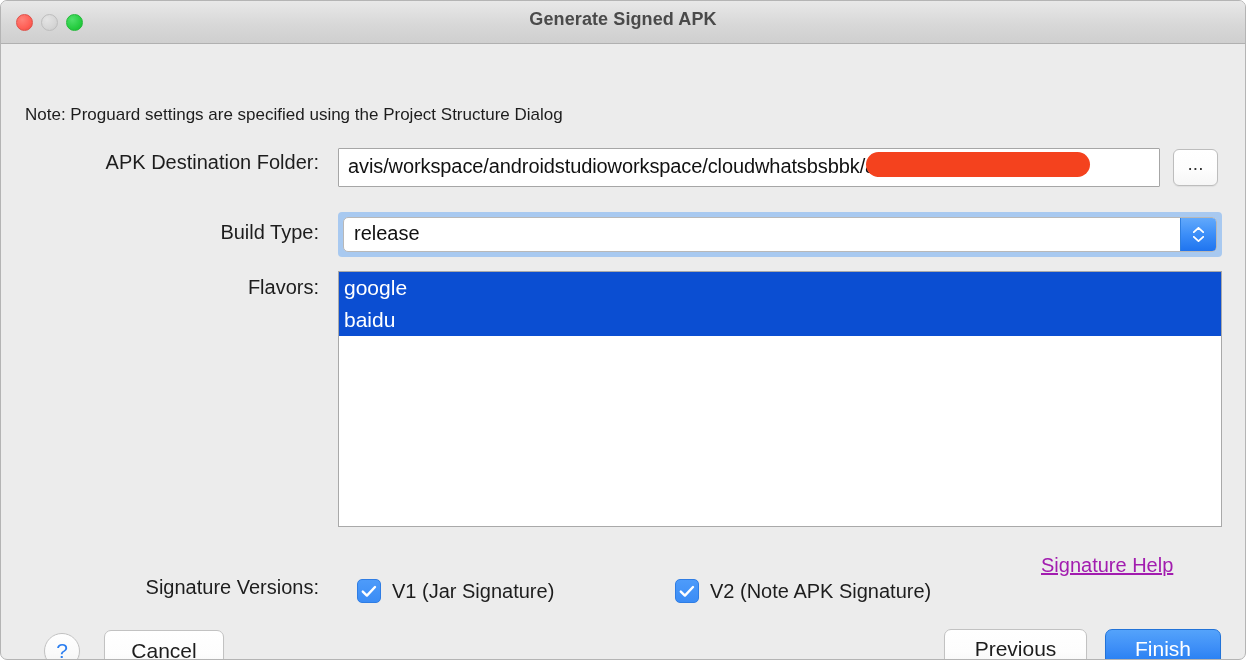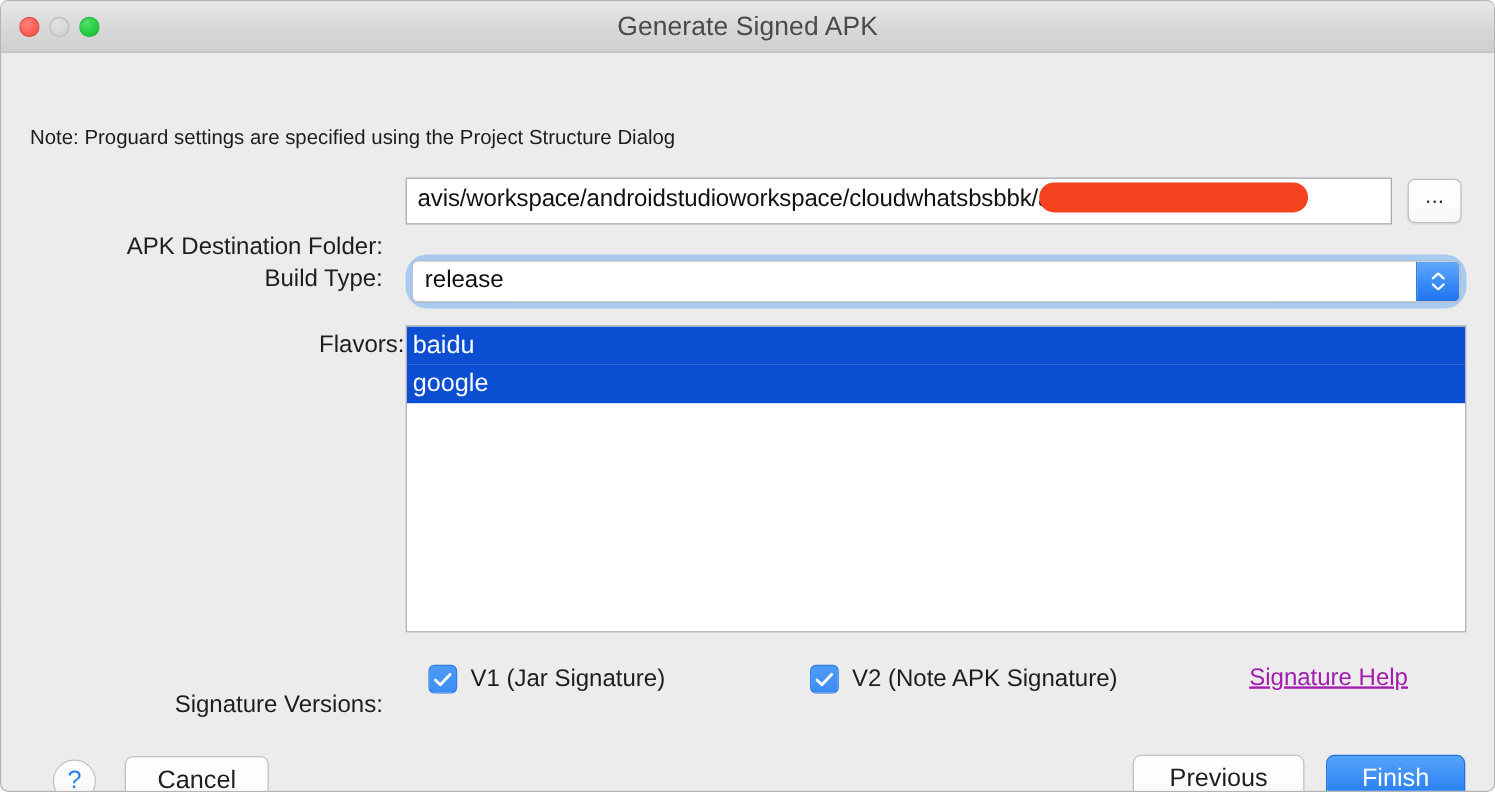--- a/index.html
+++ b/index.html
@@ -59,23 +59,24 @@
   .light.max {
     background: radial-gradient(circle at 35% 30%, #4fe06a 0%, #27cd41 60%, #16b52f 100%);
     border: 1px solid #21ba38;
   }
   .title-text {
     position: absolute;
     left: 0;
     right: 0;
     top: 8px;
     text-align: center;
-    font-size: 22px;
+    font-size: 18px;
     color: #4a4a4a;
     letter-spacing: 0.1px;
+    font-weight: bold;
   }
 
   
   .content {
     position: relative;
     height: 464px;
     background: #ececec;
   }
 
   .note {
@@ -90,21 +91,21 @@
   
   .row-label {
     position: absolute;
     font-size: 20px;
     color: #1d1d1d;
     text-align: right;
     white-space: nowrap;
   }
 
   
-  .dest-label { left: 0px; top: 107px; width: 318px; margin-top: 44px; }
+  .dest-label { left: 0px; top: 107px; width: 318px; }
   .dest-field {
     position: absolute;
     left: 337px;
     top: 104px;
     width: 822px;
     height: 39px;
     background: #ffffff;
     border: 1px solid #a6a6a6;
     box-sizing: border-box;
     border-radius: 1px;
@@ -151,21 +152,21 @@
 
   
   .build-label { left: 0px; top: 177px; width: 318px; text-align: right; }
   .combo-focus {
     position: absolute;
     left: 337px;
     top: 168px;
     width: 884px;
     height: 45px;
     background: #a8c9f0;
-    border-radius: 18px;
+    border-radius: 4px;
     box-sizing: border-box;
     padding-left: 43px;
   }
   .combo {
     position: absolute;
     left: 5px;
     top: 5px;
     width: 874px;
     height: 35px;
     background: #ffffff;
@@ -194,21 +195,21 @@
     align-items: center;
     justify-content: center;
     gap: 3px;
   }
   .chev {
     width: 11px;
     height: 6px;
   }
 
   
-  .flavors-label { left: 18px; top: 232px; width: 318px; }
+  .flavors-label { left: 0px; top: 232px; width: 318px; }
   .flavors-list {
     position: absolute;
     left: 337px;
     top: 227px;
     width: 884px;
     height: 256px;
     background: #ffffff;
     border: 1px solid #a9a9a9;
     box-sizing: border-box;
     overflow: hidden;
@@ -226,20 +227,21 @@
     color: #ffffff;
   }
 
   
   .sig-label { left: 0px; top: 512px; width: 318px; margin-top: 20px; }
   .checkrow {
     position: absolute;
     display: flex;
     align-items: center;
     gap: 11px;
+    margin-top: 25px;
   }
   .checkrow.v1 { left: 356px; top: 510px; }
   .checkrow.v2 { left: 674px; top: 510px; }
   .checkbox {
     width: 24px;
     height: 24px;
     border-radius: 5px;
     background: linear-gradient(to bottom, #4d9bfa 0%, #3b8cf5 100%);
     border: 1px solid #2f7de4;
     box-sizing: border-box;
@@ -343,22 +345,22 @@
           </svg>
           <svg class="chev" viewBox="0 0 11 6">
             <path d="M0.8 0.8 L5.5 5.2 L10.2 0.8" fill="none" stroke="#ffffff" stroke-width="1.8" stroke-linecap="round" stroke-linejoin="round"></path>
           </svg>
         </div>
       </div>
     </div>
 
     <div class="row-label flavors-label">Flavors:</div>
     <div class="flavors-list">
+      <div class="flavor-item selected">google</div>
       <div class="flavor-item selected">baidu</div>
-      <div class="flavor-item selected">google</div>
     </div>
 
     <div class="row-label sig-label">Signature Versions:</div>
 
     <div class="checkrow v1">
       <div class="checkbox">
         <svg width="16" height="13" viewBox="0 0 16 13">
           <path d="M1.8 6.6 L5.9 10.6 L14.0 2.0" fill="none" stroke="#ffffff" stroke-width="2.4" stroke-linecap="round" stroke-linejoin="round"></path>
         </svg>
       </div>

